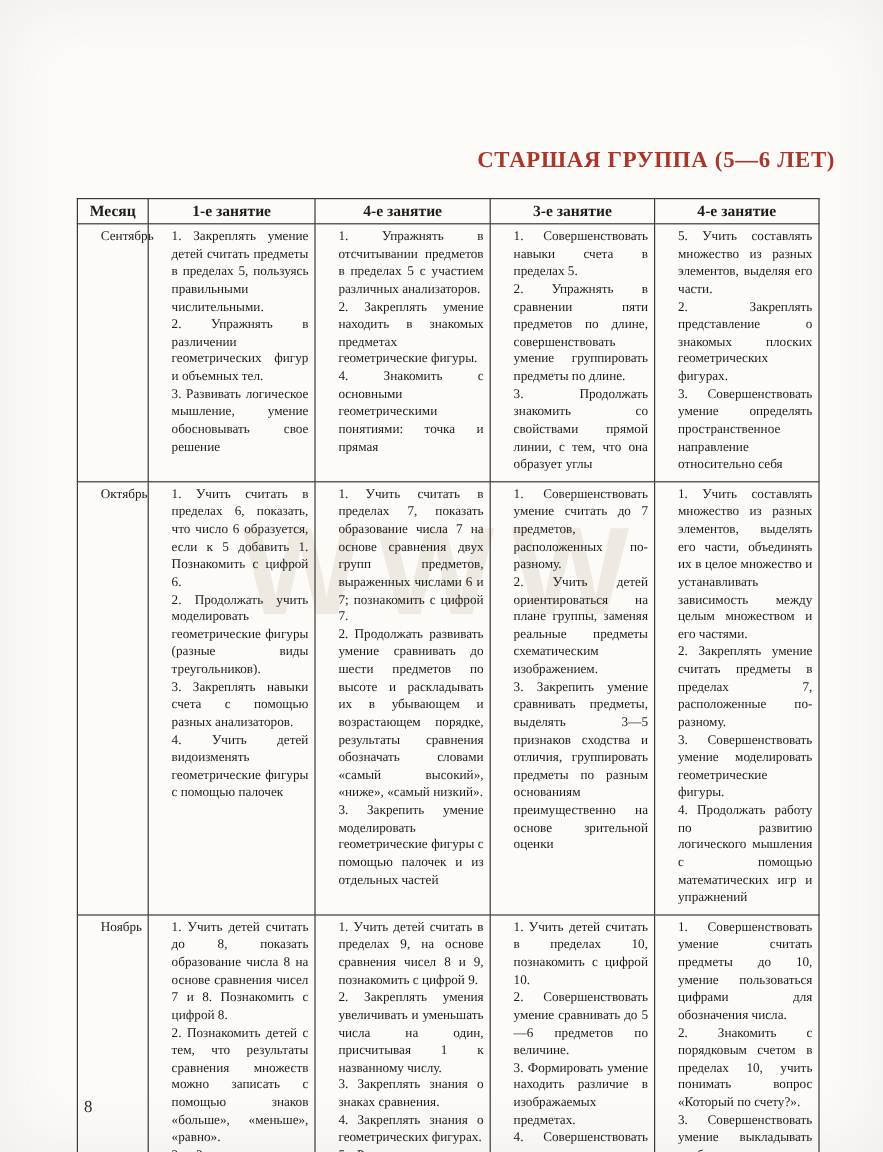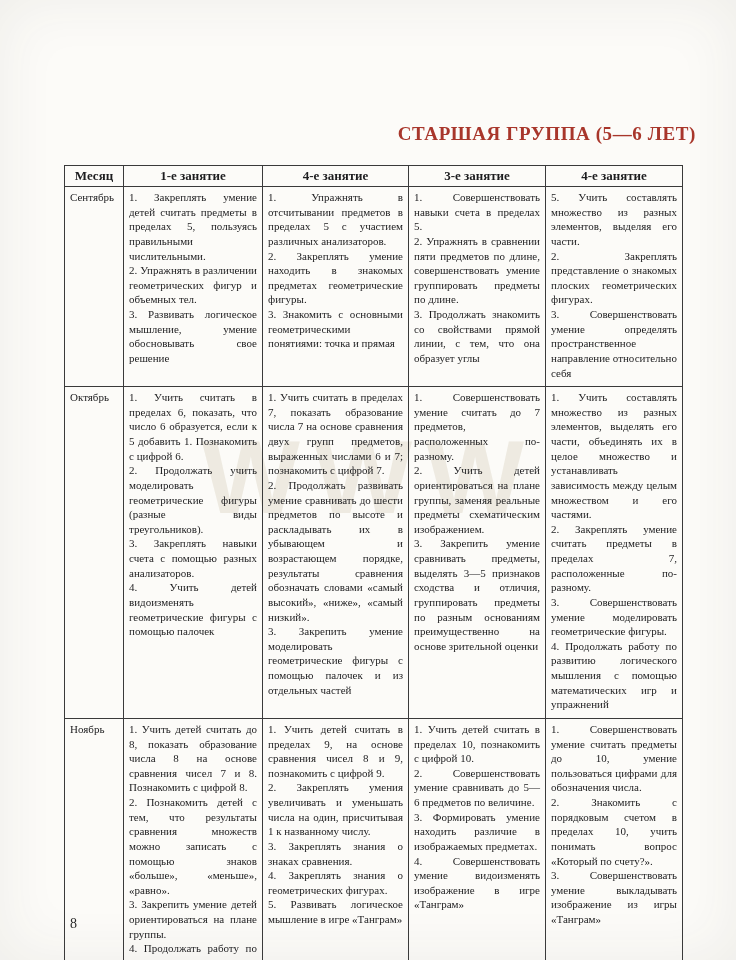--- a/index.html
+++ b/index.html
@@ -66,21 +66,21 @@
     padding: 2px 3px;
     text-align: center;
     height: 15px;
     color: #1d1d1f;
   }
   table.plan td {
     vertical-align: top;
     font-size: 11px;
     line-height: 1.33;
     color: #1d1d1f;
-    padding: 3px 5px 6px 5px;
+    padding: 3px 5px 6px 19px;
   }
   td.month-cell {
     text-align: left;
     padding: 4px 2px 0 6px;
     font-size: 11px;
   }
   td.lesson-cell {
     text-align: justify;
     white-space: pre-line;
   }
@@ -123,21 +123,21 @@
       </tr>
     </thead>
     <tbody>
       <tr class="row-sep">
         <td class="month-cell">Сентябрь</td>
         <td class="lesson-cell">1. Закреплять умение детей считать предметы в пределах 5, пользуясь правильными числительными.
 2. Упражнять в различении геометрических фигур и объемных тел.
 3. Развивать логическое мышление, умение обосновывать свое решение</td>
         <td class="lesson-cell">1. Упражнять в отсчитывании предметов в пределах 5 с участием различных анализаторов.
 2. Закреплять умение находить в знакомых предметах геометрические фигуры.
-3. Знакомить с основными геометрическими понятиями: точка и прямая</td>
+4. Знакомить с основными геометрическими понятиями: точка и прямая</td>
         <td class="lesson-cell">1. Совершенствовать навыки счета в пределах 5.
 2. Упражнять в сравнении пяти предметов по длине, совершенствовать умение группировать предметы по длине.
 3. Продолжать знакомить со свойствами прямой линии, с тем, что она образует углы</td>
         <td class="lesson-cell">5. Учить составлять множество из разных элементов, выделяя его части.
 2. Закреплять представление о знакомых плоских геометрических фигурах.
 3. Совершенствовать умение определять пространственное направление относительно себя</td>
       </tr>
       <tr class="row-oct">
         <td class="month-cell">Октябрь</td>
         <td class="lesson-cell">1. Учить считать в пределах 6, показать, что число 6 образуется, если к 5 добавить 1. Познакомить с цифрой 6.

